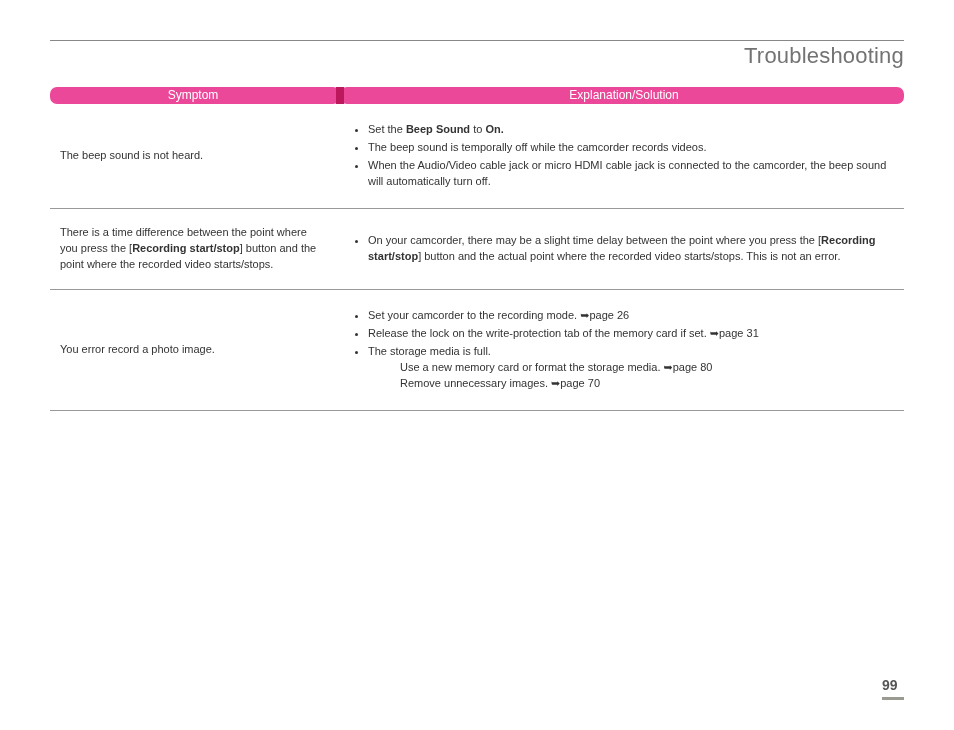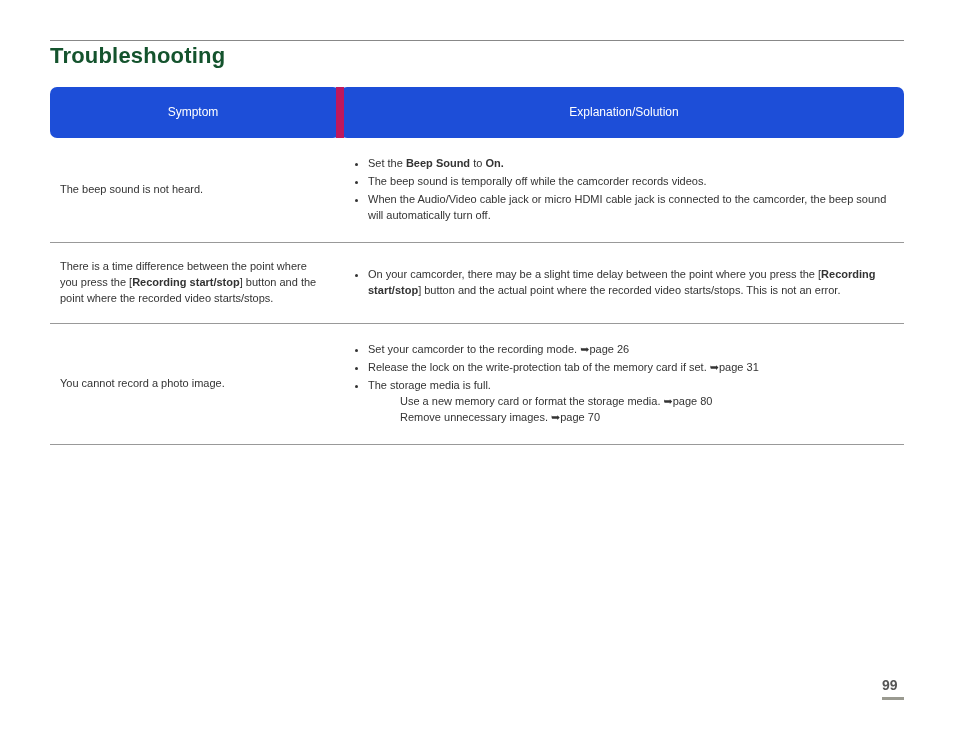--- a/index.html
+++ b/index.html
@@ -1,22 +1,22 @@
 <!DOCTYPE html>
 <html><head>
 <meta charset="utf-8">
 <style>
   * { box-sizing: border-box; margin: 0; padding: 0; }
   html, body { width: 954px; height: 730px; background: #fff; font-family: Arial, Helvetica, sans-serif; color: #333; }
   .page { padding: 40px 50px 30px 50px; position: relative; height: 100%; }
   .header-line { border-top: 1px solid #888; margin-bottom: 4px; }
-  .page-title { font-size: 22px; color: #14532d; font-weight: 700; margin-top: -2px; margin-bottom: 18px; letter-spacing: 0.2px; }
+  .page-title { font-size: 22px; color: #737373; text-align: right; font-weight: 400; margin-top: -2px; margin-bottom: 18px; letter-spacing: 0.2px; }
   .section-heading { font-size: 13px; font-weight: 700; color: #2b2b2b; margin-bottom: 6px; margin-left: 6px; }
   table.trouble { width: 100%; border-collapse: collapse; font-size: 11px; line-height: 1.45; }
-  table.trouble thead th { background: #1d4ed8; color: #fff; font-weight: 400; padding: 17px 10px; font-size: 12px; text-align: center; border-radius: 7px; }
+  table.trouble thead th { background: #ec4899; color: #fff; font-weight: 400; padding: 0 10px; font-size: 12px; text-align: center; border-radius: 7px; }
   table.trouble thead th + th { border-left: 8px solid #be185d; }
   table.trouble thead th:first-child { width: 290px; }
   table.trouble td { border-bottom: 1px solid #999; padding: 16px 10px 16px 10px; vertical-align: middle; }
   table.trouble td.sym { padding-left: 10px; padding-right: 14px; }
   table.trouble td.sol ul { list-style: disc; margin-left: 18px; }
   table.trouble td.sol ul li { margin: 2px 0; }
   .sub { margin-left: 32px; }
   .pgref { font-family: inherit; }
   .arrow { font-size: 11px; }
   .footer { position: absolute; right: 50px; bottom: 30px; text-align: left; }
@@ -63,21 +63,21 @@
         <td class="sol">
           <ul>
             <li>
               <span>On your camcorder, there may be a slight time delay between the point where you press the [</span><b>Recording start/stop</b><span>] button and the actual point where the recorded video starts/stops. This is not an error.</span>
             </li>
           </ul>
         </td>
       </tr>
 
       <tr>
-        <td class="sym">You cannot record a photo image.</td>
+        <td class="sym">You error record a photo image.</td>
         <td class="sol">
           <ul>
             <li>
               <span>Set your camcorder to the recording mode. </span><span class="arrow">➥</span><span class="pgref">page 26</span>
             </li>
             <li>
               <span>Release the lock on the write-protection tab of the memory card if set. </span><span class="arrow">➥</span><span class="pgref">page 31</span>
             </li>
             <li>
               <span>The storage media is full.</span>

